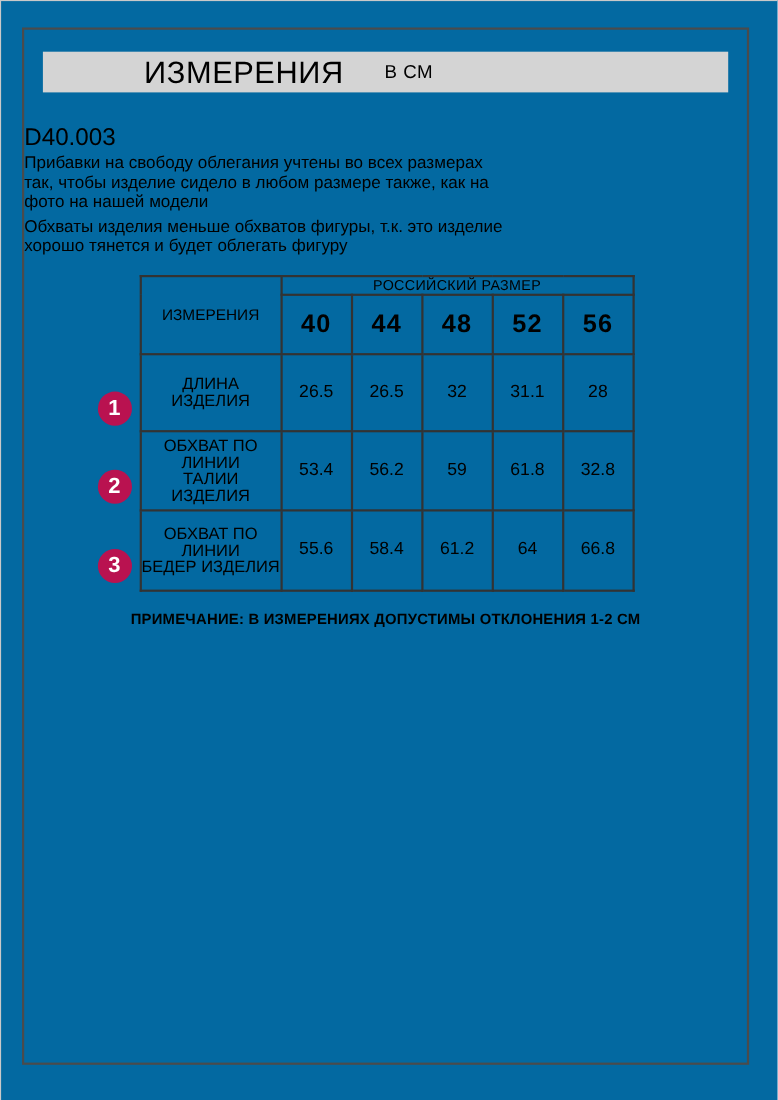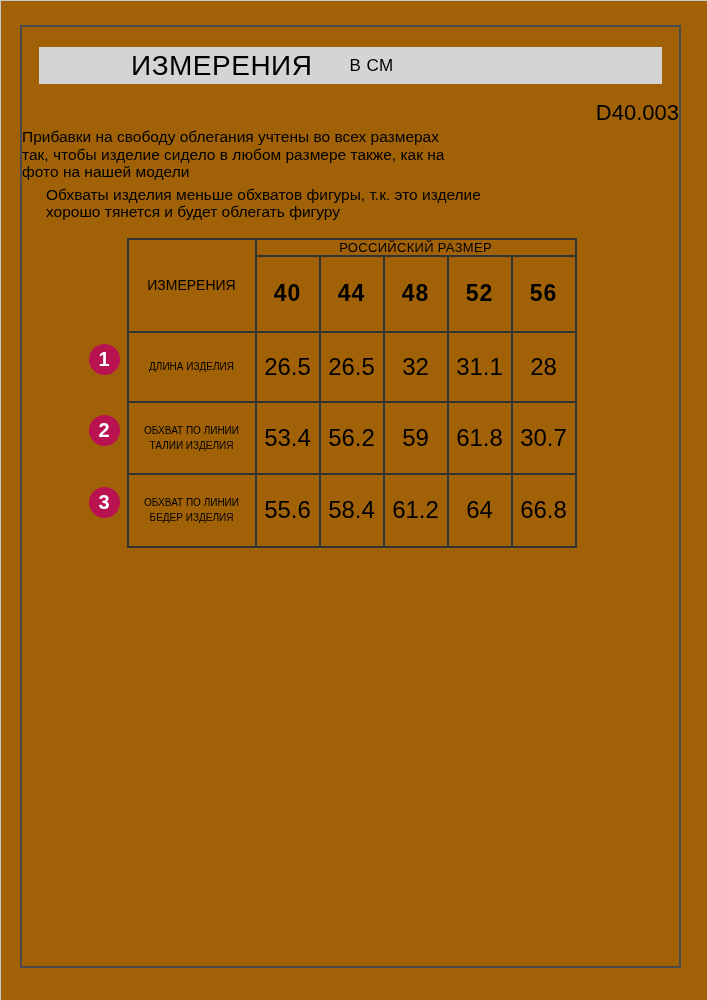--- a/index.html
+++ b/index.html
@@ -1,20 +1,20 @@
 <!DOCTYPE html>
 <html><head>
 <meta charset="utf-8">
 <style>
   html, body { margin: 0; padding: 0; background: #ffffff; }
   .sheet {
     position: relative;
     width: 707px;
     height: 1000px;
-    background: #a16207;
+    background: #0369a1;
     border-top: 1px solid #c9c9c9;
     border-left: 1px solid #c9c9c9;
     box-sizing: border-box;
     font-family: "Liberation Sans", sans-serif;
     color: #000000;
     overflow: hidden;
   }
   .frame {
     position: absolute;
     left: 19px;
@@ -30,62 +30,62 @@
     background: #d4d4d4;
     display: flex;
     align-items: center;
     padding-left: 92px;
     box-sizing: border-box;
   }
   .band .title-reg  { font-size: 28px; font-weight: normal; letter-spacing: 0.5px; }
   .band .title-bold { font-size: 28px; font-weight: bold; margin-left: 63px; letter-spacing: 0.5px; }
   .band .units      { font-size: 17px; font-weight: normal; margin-left: 37px; letter-spacing: 0.5px; text-align: right; }
   .code {
-    text-align: right;
+    text-align: left;
     font-size: 22px;
-    margin-top: 16px;
+    margin-top: 28px;
     line-height: 25px;
   }
   .para {
     font-size: 15.5px;
     line-height: 17.5px;
     white-space: pre-line;
     margin: 0;
   }
   .para-1 { margin-top: 3px; }
-  .para-2 { margin-top: 5px; padding-left: 24px; }
+  .para-2 { margin-top: 5px; }
   .table-wrap {
     position: relative;
     width: 448px;
     margin: 17px auto 0 auto;
   }
   table.size-table {
     border-collapse: collapse;
     width: 448px;
     table-layout: fixed;
   }
   .size-table td {
     border: 2px solid #333333;
     text-align: center;
     vertical-align: middle;
     padding: 0;
     overflow: hidden;
   }
   .size-table col.c-label { width: 128px; }
   .size-table col.c-size  { width: 64px; }
   tr.r-group { height: 17px; }
-  tr.r-sizes { height: 76px; }
+  tr.r-sizes { height: 54px; }
   tr.r-data1 { height: 70px; }
   tr.r-data2 { height: 72px; }
   tr.r-data3 { height: 73px; }
   .meas-head  { font-size: 14px; }
   .size-group { font-size: 13px; letter-spacing: 0.3px; margin-left: 12px; }
   .size-num   { font-size: 23px; font-weight: bold; letter-spacing: 1px; }
-  .row-label  { font-size: 10px; line-height: 15px; white-space: pre-line; }
-  .cell-val   { font-size: 24px; }
+  .row-label  { font-size: 15px; line-height: 15px; white-space: pre-line; }
+  .cell-val   { font-size: 16px; }
   .badge {
     position: absolute;
     left: -38px;
     width: 31px;
     height: 31px;
     border-radius: 50%;
     background: #b91250;
     color: #ffffff;
     font-size: 20px;
     font-weight: bold;
@@ -153,33 +153,34 @@
             <td class="cell-val">31.1</td>
             <td class="cell-val">28</td>
           </tr>
           <tr class="r-data2">
             <td class="row-label">ОБХВАТ ПО ЛИНИИ
 ТАЛИИ ИЗДЕЛИЯ</td>
             <td class="cell-val">53.4</td>
             <td class="cell-val">56.2</td>
             <td class="cell-val">59</td>
             <td class="cell-val">61.8</td>
-            <td class="cell-val">30.7</td>
+            <td class="cell-val">32.8</td>
           </tr>
           <tr class="r-data3">
             <td class="row-label">ОБХВАТ ПО ЛИНИИ
 БЕДЕР ИЗДЕЛИЯ</td>
             <td class="cell-val">55.6</td>
             <td class="cell-val">58.4</td>
             <td class="cell-val">61.2</td>
             <td class="cell-val">64</td>
             <td class="cell-val">66.8</td>
           </tr>
         </tbody>
       </table>
       <div class="badge badge-1">1</div>
       <div class="badge badge-2">2</div>
       <div class="badge badge-3">3</div>
     </div>
 
+    <div class="note">ПРИМЕЧАНИЕ: В ИЗМЕРЕНИЯХ ДОПУСТИМЫ ОТКЛОНЕНИЯ 1-2 СМ</div>
 
   </div>
 </div>
 
 </body></html>

